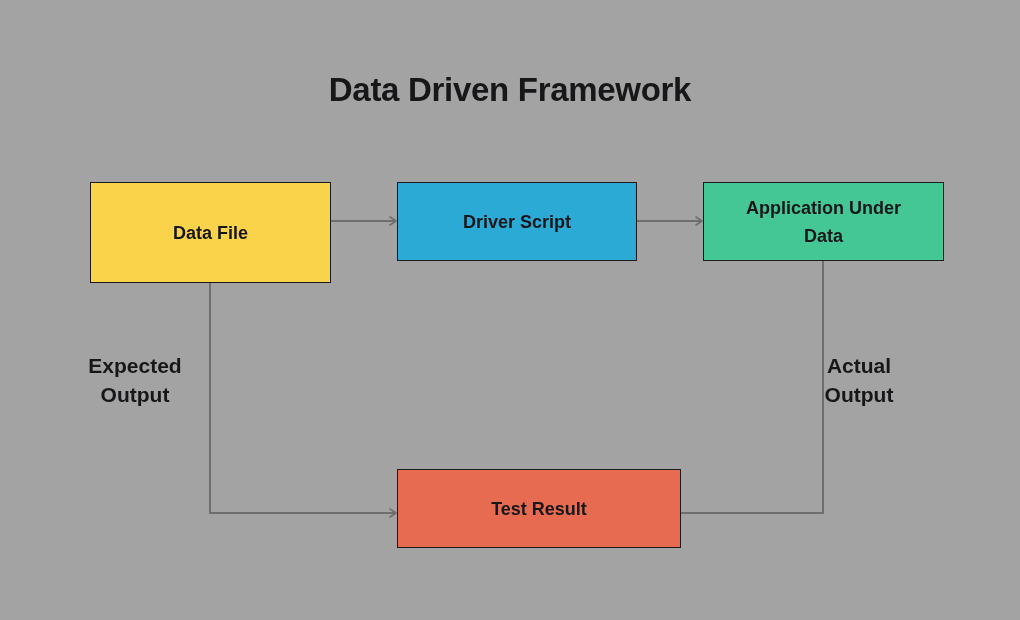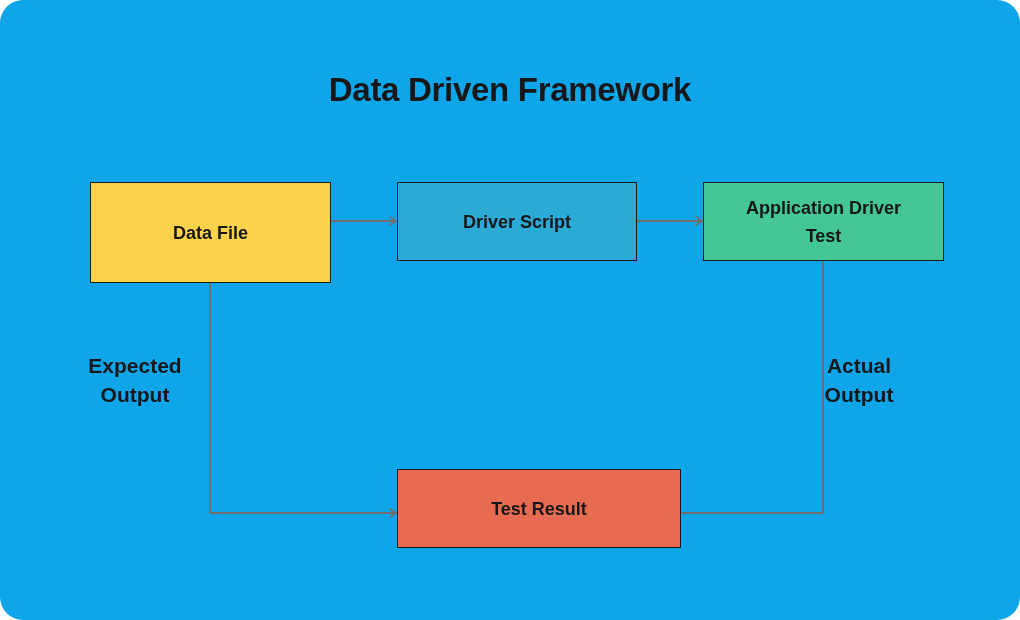--- a/index.html
+++ b/index.html
@@ -60,21 +60,21 @@
     left: 0;
     top: 0;
     width: 1020px;
     height: 620px;
     pointer-events: none;
   }
 </style>
 </head>
 <body>
 
-<div class="canvas" style="background-color: #0ea5e9; border-radius: 23px;">
+<div class="canvas" style="background-color: #a3a3a3;">
 
   <div class="diagram-title">Data Driven Framework</div>
 
   <svg class="connector-layer" viewBox="0 0 1020 620" xmlns="http://www.w3.org/2000/svg">
     <defs>
       <marker id="arrowhead" markerWidth="11" markerHeight="11" refX="7" refY="5" orient="auto" markerUnits="userSpaceOnUse">
         <path d="M1,1 L7,5 L1,9" fill="none" stroke="#6E6E6E" stroke-width="1.6" stroke-linecap="round" stroke-linejoin="round"></path>
       </marker>
     </defs>
     <path d="M331,221 L396,221" fill="none" stroke="#6E6E6E" stroke-width="2" marker-end="url(#arrowhead)"></path>
@@ -85,21 +85,21 @@
 
   <div class="node node-data-file" style="background-color: rgb(251, 211, 75);">
     <span>Data File</span>
   </div>
 
   <div class="node node-driver-script" style="background-color: rgb(43, 170, 213);">
     <span>Driver Script</span>
   </div>
 
   <div class="node node-aut" style="background-color: rgb(68, 199, 149);">
-    <span>Application Driver Test</span>
+    <span>Application Under Data</span>
   </div>
 
   <div class="node node-test-result" style="background-color: rgb(231, 107, 81);">
     <span>Test Result</span>
   </div>
 
   <div class="edge-label edge-label-expected">Expected Output</div>
 
   <div class="edge-label edge-label-actual">Actual Output</div>
 

